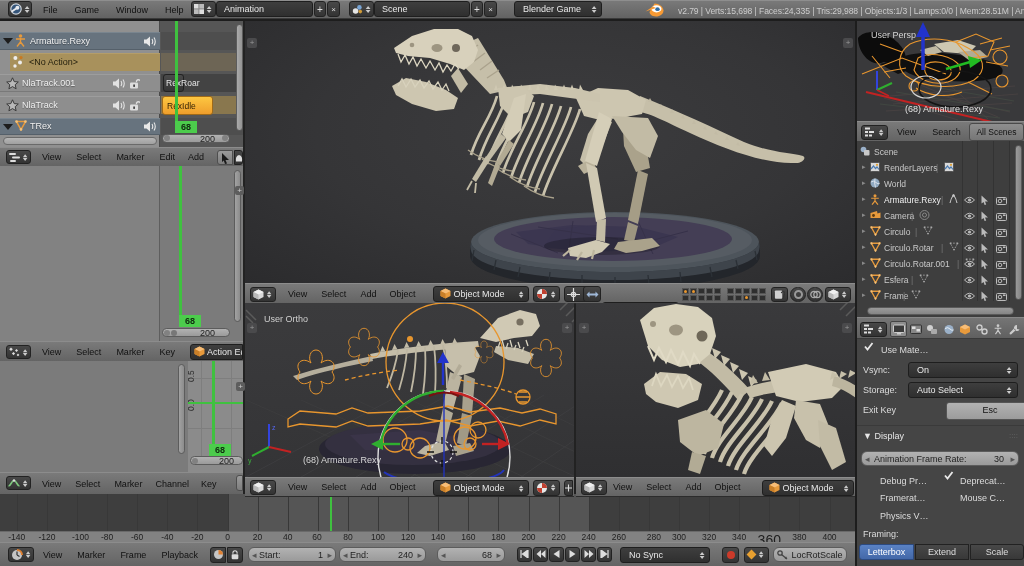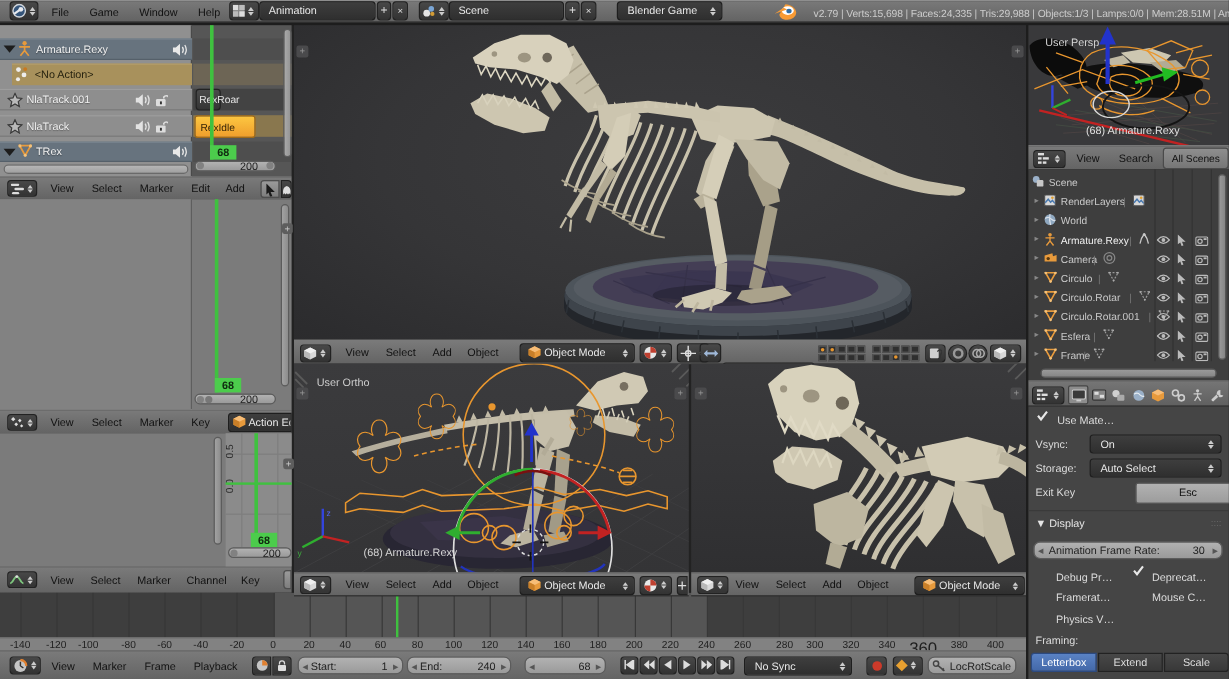--- a/index.html
+++ b/index.html
@@ -274,21 +274,21 @@
     <div class="a" style="left:648.9px;top:0;width:1px;height:37px;background:#383838"></div>
     <div class="a" style="left:679.0px;top:0;width:1px;height:37px;background:#383838"></div>
     <div class="a" style="left:709.1px;top:0;width:1px;height:37px;background:#383838"></div>
     <div class="a" style="left:739.2px;top:0;width:1px;height:37px;background:#383838"></div>
     <div class="a" style="left:769.3px;top:0;width:1px;height:37px;background:#383838"></div>
     <div class="a" style="left:799.4px;top:0;width:1px;height:37px;background:#383838"></div>
     <div class="a" style="left:829.5px;top:0;width:1px;height:37px;background:#383838"></div>
     <div class="a" style="left:0;top:37px;width:855px;height:11px;background:#828282;border-top:1px solid #6a6a6a"></div>
     <div class="t" style="left:4.8px;top:38px;width:24px;text-align:center;color:#1e1e1e;font-size:8.5px">-140</div>
     <div class="t" style="left:34.9px;top:38px;width:24px;text-align:center;color:#1e1e1e;font-size:8.5px">-120</div>
-    <div class="t" style="left:65.0px;top:38px;width:24px;text-align:left;color:#1e1e1e;font-size:8.5px">-100</div>
+    <div class="t" style="left:65.0px;top:38px;width:24px;text-align:right;color:#1e1e1e;font-size:8.5px">-100</div>
     <div class="t" style="left:95.1px;top:38px;width:24px;text-align:center;color:#1e1e1e;font-size:8.5px">-80</div>
     <div class="t" style="left:125.2px;top:38px;width:24px;text-align:center;color:#1e1e1e;font-size:8.5px">-60</div>
     <div class="t" style="left:155.3px;top:38px;width:24px;text-align:center;color:#1e1e1e;font-size:8.5px">-40</div>
     <div class="t" style="left:185.4px;top:38px;width:24px;text-align:center;color:#1e1e1e;font-size:8.5px">-20</div>
     <div class="t" style="left:215.5px;top:38px;width:24px;text-align:center;color:#1e1e1e;font-size:8.5px">0</div>
     <div class="t" style="left:245.6px;top:38px;width:24px;text-align:center;color:#1e1e1e;font-size:8.5px">20</div>
     <div class="t" style="left:275.7px;top:38px;width:24px;text-align:center;color:#1e1e1e;font-size:8.5px">40</div>
     <div class="t" style="left:305px;top:38px;width:24px;text-align:center;color:#1e1e1e;font-size:8.5px">60</div>
     <div class="t" style="left:335.9px;top:38px;width:24px;text-align:center;color:#1e1e1e;font-size:8.5px">80</div>
     <div class="t" style="left:366.0px;top:38px;width:24px;text-align:center;color:#1e1e1e;font-size:8.5px">100</div>

